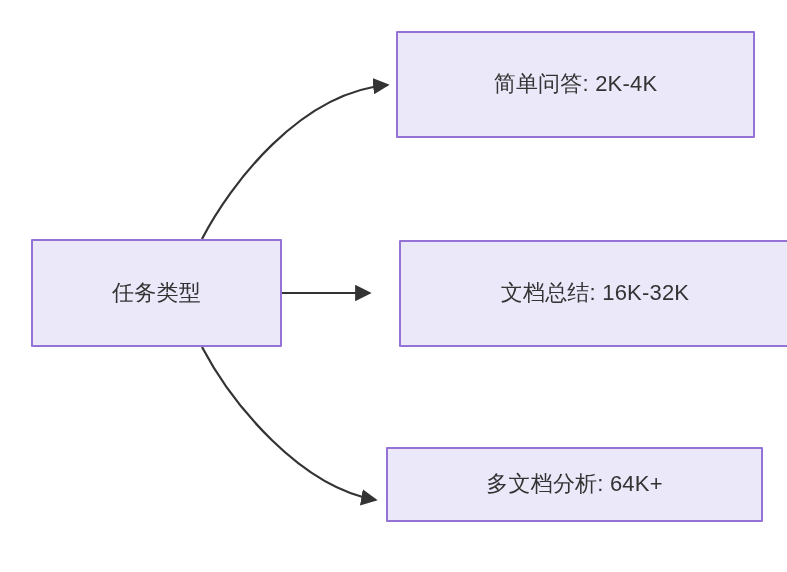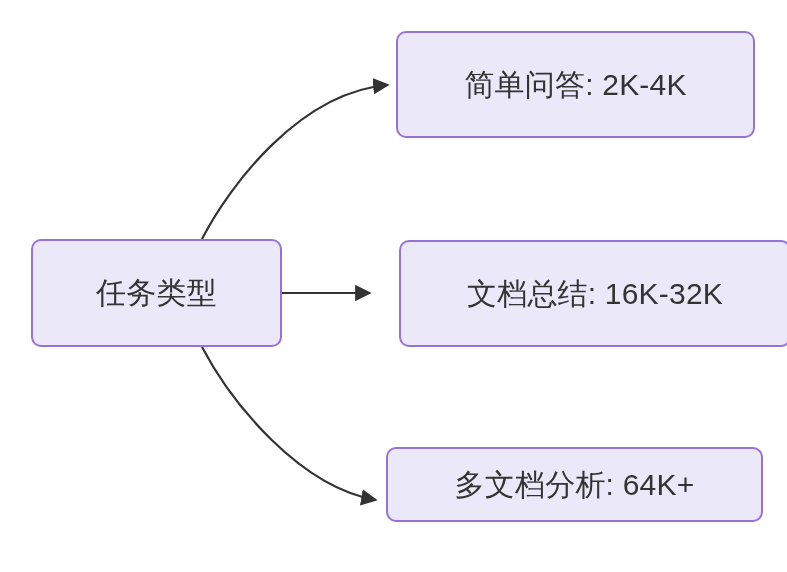--- a/index.html
+++ b/index.html
@@ -23,26 +23,26 @@
     top: 0;
     width: 787px;
     height: 572px;
     pointer-events: none;
   }
   .node {
     position: absolute;
     box-sizing: border-box;
     background: #ebe8fa;
     border: 2px solid #9573d6;
-    border-radius: 10px;
+    border-radius: 1px;
     display: flex;
     align-items: center;
     justify-content: center;
     color: #333333;
-    font-size: 30px;
+    font-size: 22px;
     line-height: 1.2;
     letter-spacing: 0.2px;
     white-space: nowrap;
   }
   .node-label {
     display: block;
   }
   
   #node-root {
     left: 31px;

